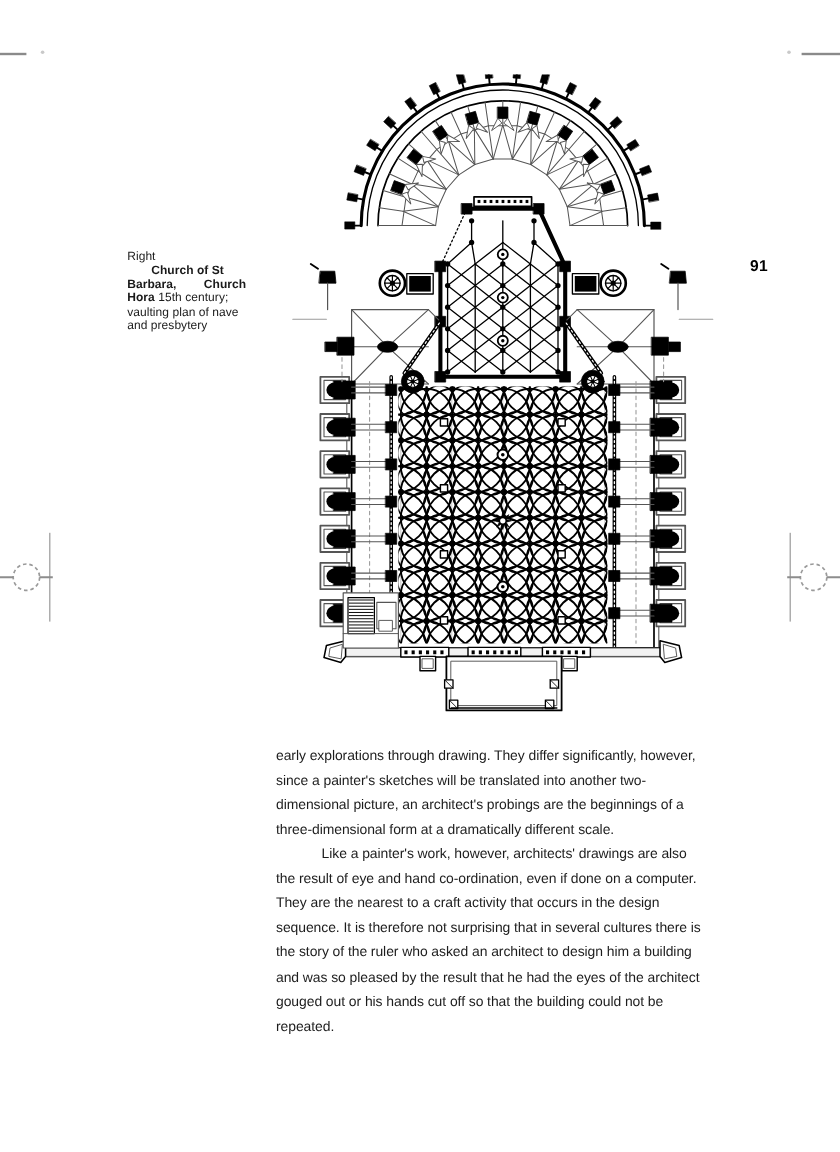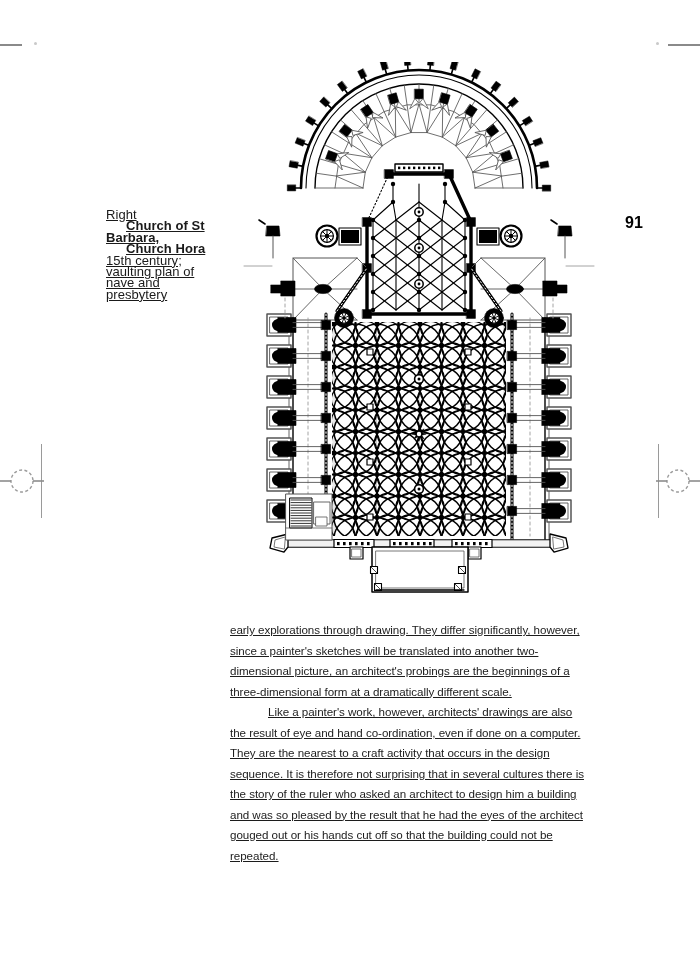--- a/index.html
+++ b/index.html
@@ -43,35 +43,34 @@
   }
   .edge-rule-left  { left: 41px;  top: 444px; height: 74px; }
   .edge-rule-right { left: 658px; top: 444px; height: 74px; }
 
   
   .caption {
     position: absolute;
     left: 106px;
     top: 209px;
     width: 112px;
-    font-size: 13px;
+    font-size: 10px;
     line-height: 11.4px;
     color: #1a1a1a;
     letter-spacing: 0.05px;
-    text-decoration: underline;
   }
   .caption .cap-kicker { display: block; }
   .caption .cap-bold { font-weight: bold; margin-left: 20px; }
 
   
   .folio {
     position: absolute;
     left: 625px;
     top: 214px;
-    font-size: 16px;
+    font-size: 13px;
     font-weight: bold;
     color: #000000;
     letter-spacing: 0.2px;
   }
 
   
   .plate {
     position: absolute;
     left: 238px;
     top: 62px;
@@ -85,21 +84,21 @@
     position: absolute;
     left: 230px;
     top: 620px;
     width: 360px;
     font-size: 11.6px;
     line-height: 20.5px;
     color: #1c1c1c;
     letter-spacing: -0.05px;
     text-align: left;
   }
-  .body-text p { margin: 0; text-decoration: underline; }
+  .body-text p { margin: 0; }
   .body-text p.indented { text-indent: 38px; }
 </style>
 </head>
 <body>
 
 <div class="crop-mark crop-tl-h"></div>
 <div class="crop-mark crop-tl-dot"></div>
 <div class="crop-mark crop-tr-h"></div>
 <div class="crop-mark crop-tr-dot"></div>
 

